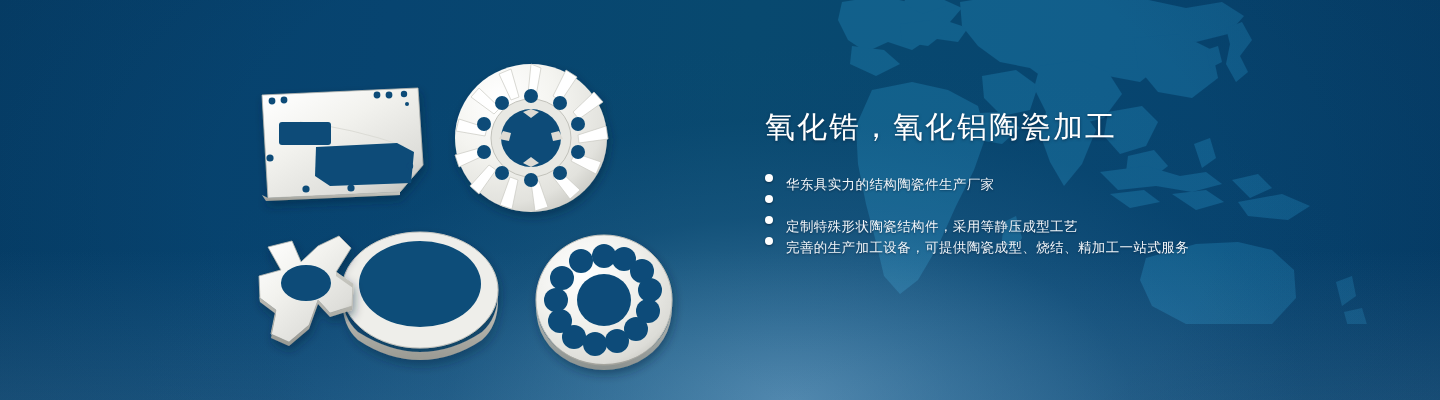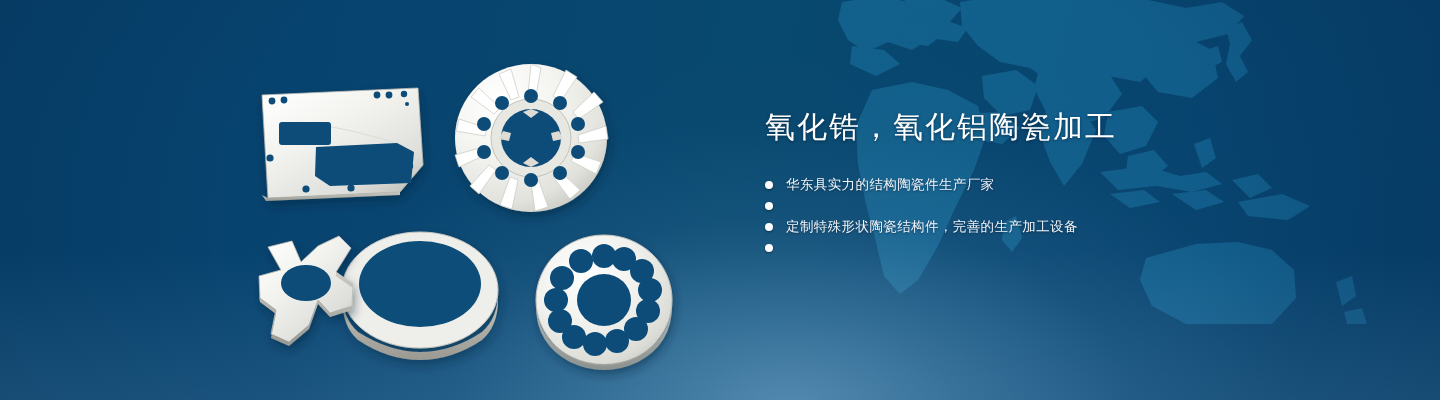--- a/index.html
+++ b/index.html
@@ -59,21 +59,21 @@
     line-height:38px;
     letter-spacing:2px;
     color:#ffffff;
     font-weight:400;
     text-shadow:0 1px 3px rgba(0,22,45,0.55);
     white-space:nowrap;
   }
   .bullets { margin-top:28px; }
   .bullet {
     display:flex;
-    align-items:center;
+    align-items:flex-start;
     height:21px;
     margin-bottom:0px;
   }
   .bullet-dot {
     width:8px; height:8px;
     border-radius:50%;
     background:#ffffff;
     flex:0 0 8px;
     margin-right:13px;
     box-shadow:0 1px 2px rgba(0,20,40,0.5);
@@ -290,21 +290,22 @@
     <div class="bullets">
       <div class="bullet">
         <span class="bullet-dot"></span>
         <span class="bullet-text">华东具实力的结构陶瓷件生产厂家</span>
       </div>
       <div class="bullet">
         <span class="bullet-dot"></span>
       </div>
       <div class="bullet">
         <span class="bullet-dot"></span>
-        <span class="bullet-text">定制特殊形状陶瓷结构件，完善的生产加工设备</span>
+        <span class="bullet-text">定制特殊形状陶瓷结构件，采用等静压成型工艺</span>
       </div>
       <div class="bullet">
         <span class="bullet-dot"></span>
+        <span class="bullet-text">完善的生产加工设备，可提供陶瓷成型、烧结、精加工一站式服务</span>
       </div>
     </div>
   </div>
 
 </div>
 
 </body></html>

